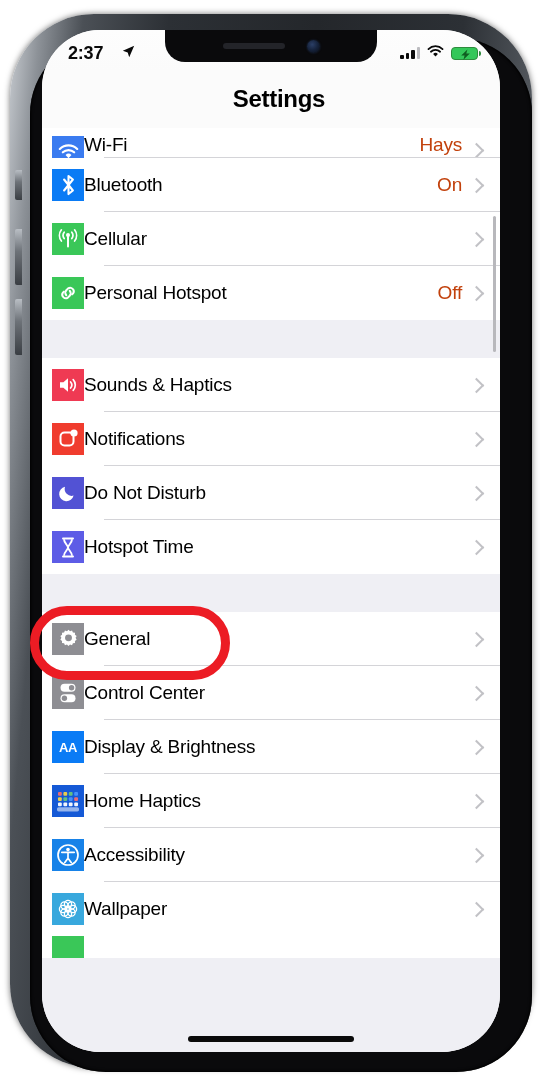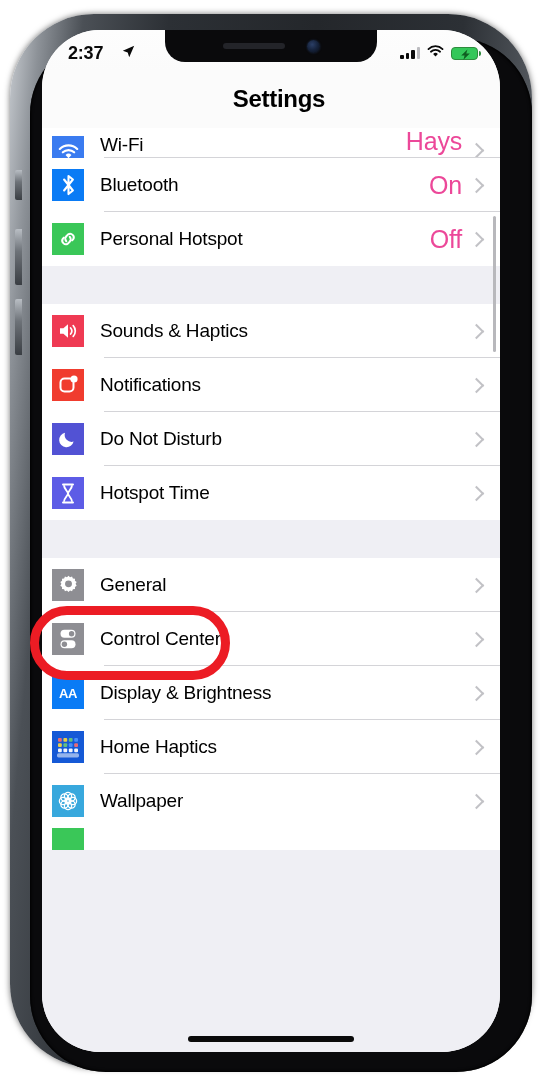--- a/index.html
+++ b/index.html
@@ -92,24 +92,24 @@
   .row-sep{position:absolute;left:62px;right:0;bottom:0;height:1px;background:#d4d4d8;}
   .row:last-child .row-sep{display:none;}
 
   .icon{
     width:32px;height:32px;border-radius:0;flex:0 0 32px;
     display:flex;align-items:center;justify-content:center;
     color:#fff;overflow:hidden;position:relative;
   }
   .row.clipped .icon{margin-bottom:-12px;}
   .label{
-    margin-left:16px;font-size:19px;color:#000;letter-spacing:-.2px;
+    margin-left:0;font-size:19px;color:#000;letter-spacing:-.2px;
     flex:1 1 auto;white-space:nowrap;
   }
-  .value{font-size:25px;color:#ec4899;margin-right:9px;letter-spacing:-.2px;}
+  .value{font-size:19px;color:#c2410c;margin-right:9px;letter-spacing:-.2px;}
   .chev{
     width:9px;height:9px;border-right:2.2px solid #c2c2c6;border-top:2.2px solid #c2c2c6;
     transform:rotate(45deg);margin-right:18px;flex:0 0 auto;
   }
 
   
   .ic-wifi{background:#3a7bf0;}
   .ic-bt{background:#0a7bf5;}
   .ic-cell{background:#3ac758;}
   .ic-hotspot{background:#3ac758;}
@@ -221,20 +221,33 @@
                 <svg width="15" height="22" viewBox="0 0 12 20">
                   <path d="M2 5l8 10-4 3.2V1.8l4 3.2L2 15" stroke="#fff" stroke-width="1.9" fill="none" stroke-linejoin="round" stroke-linecap="round"></path>
                 </svg>
               </div>
               <div class="label">Bluetooth</div>
               <div class="value">On</div>
               <div class="chev"></div>
               <div class="row-sep"></div>
             </div>
             <div class="row">
+              <div class="icon ic-cell">
+                <svg width="22" height="22" viewBox="0 0 22 22">
+                  <path d="M11 8.5v10" stroke="#fff" stroke-width="2" stroke-linecap="round"></path>
+                  <circle cx="11" cy="7" r="2" fill="#fff"></circle>
+                  <path d="M7.2 4.2a5.4 5.4 0 0 0 0 6.4M14.8 4.2a5.4 5.4 0 0 1 0 6.4" stroke="#fff" stroke-width="1.7" fill="none" stroke-linecap="round"></path>
+                  <path d="M4.4 1.8a9 9 0 0 0 0 11.2M17.6 1.8a9 9 0 0 1 0 11.2" stroke="#fff" stroke-width="1.7" fill="none" stroke-linecap="round"></path>
+                </svg>
+              </div>
+              <div class="label">Cellular</div>
+              <div class="chev"></div>
+              <div class="row-sep"></div>
+            </div>
+            <div class="row">
               <div class="icon ic-hotspot">
                 <svg width="22" height="22" viewBox="0 0 22 22">
                   <path d="M9.3 13.2a3.6 3.6 0 0 1 0-5l1.8-1.8a3.6 3.6 0 0 1 5 5l-1 1" stroke="#fff" stroke-width="2" fill="none" stroke-linecap="round"></path>
                   <path d="M12.7 8.8a3.6 3.6 0 0 1 0 5l-1.8 1.8a3.6 3.6 0 0 1-5-5l1-1" stroke="#fff" stroke-width="2" fill="none" stroke-linecap="round"></path>
                 </svg>
               </div>
               <div class="label">Personal Hotspot</div>
               <div class="value">Off</div>
               <div class="chev"></div>
             </div>
@@ -334,20 +347,32 @@
                   <rect x="12.8" y="12.4" width="3.8" height="3.8" rx="1" fill="#ffffff" opacity="0.95"></rect>
                   <rect x="18.200000000000003" y="12.4" width="3.8" height="3.8" rx="1" fill="#ffffff" opacity="0.95"></rect>
                   <rect x="1" y="17.2" width="22" height="4.2" rx="1.6" fill="#ffffff" opacity=".55"></rect>
                 </svg>
               </div>
               <div class="label">Home Haptics</div>
               <div class="chev"></div>
               <div class="row-sep"></div>
             </div>
             <div class="row">
+              <div class="icon ic-access">
+                <svg width="24" height="24" viewBox="0 0 24 24">
+                  <circle cx="12" cy="12" r="10" stroke="#fff" stroke-width="1.7" fill="none"></circle>
+                  <circle cx="12" cy="6.6" r="1.8" fill="#fff"></circle>
+                  <path d="M5.8 9.3h12.4M12 9.3v6M12 15.3l-3.2 4.3M12 15.3l3.2 4.3" stroke="#fff" stroke-width="1.7" fill="none" stroke-linecap="round"></path>
+                </svg>
+              </div>
+              <div class="label">Accessibility</div>
+              <div class="chev"></div>
+              <div class="row-sep"></div>
+            </div>
+            <div class="row">
               <div class="icon ic-wallpaper">
                 <svg width="24" height="24" viewBox="0 0 24 24">
                   <g stroke="#fff" stroke-width="1.3" fill="none">
                     <circle cx="17.00" cy="12.00" r="3.6"></circle>
                     <circle cx="15.54" cy="15.54" r="3.6"></circle>
                     <circle cx="12.00" cy="17.00" r="3.6"></circle>
                     <circle cx="8.46" cy="15.54" r="3.6"></circle>
                     <circle cx="7.00" cy="12.00" r="3.6"></circle>
                     <circle cx="8.46" cy="8.46" r="3.6"></circle>
                     <circle cx="12.00" cy="7.00" r="3.6"></circle>

